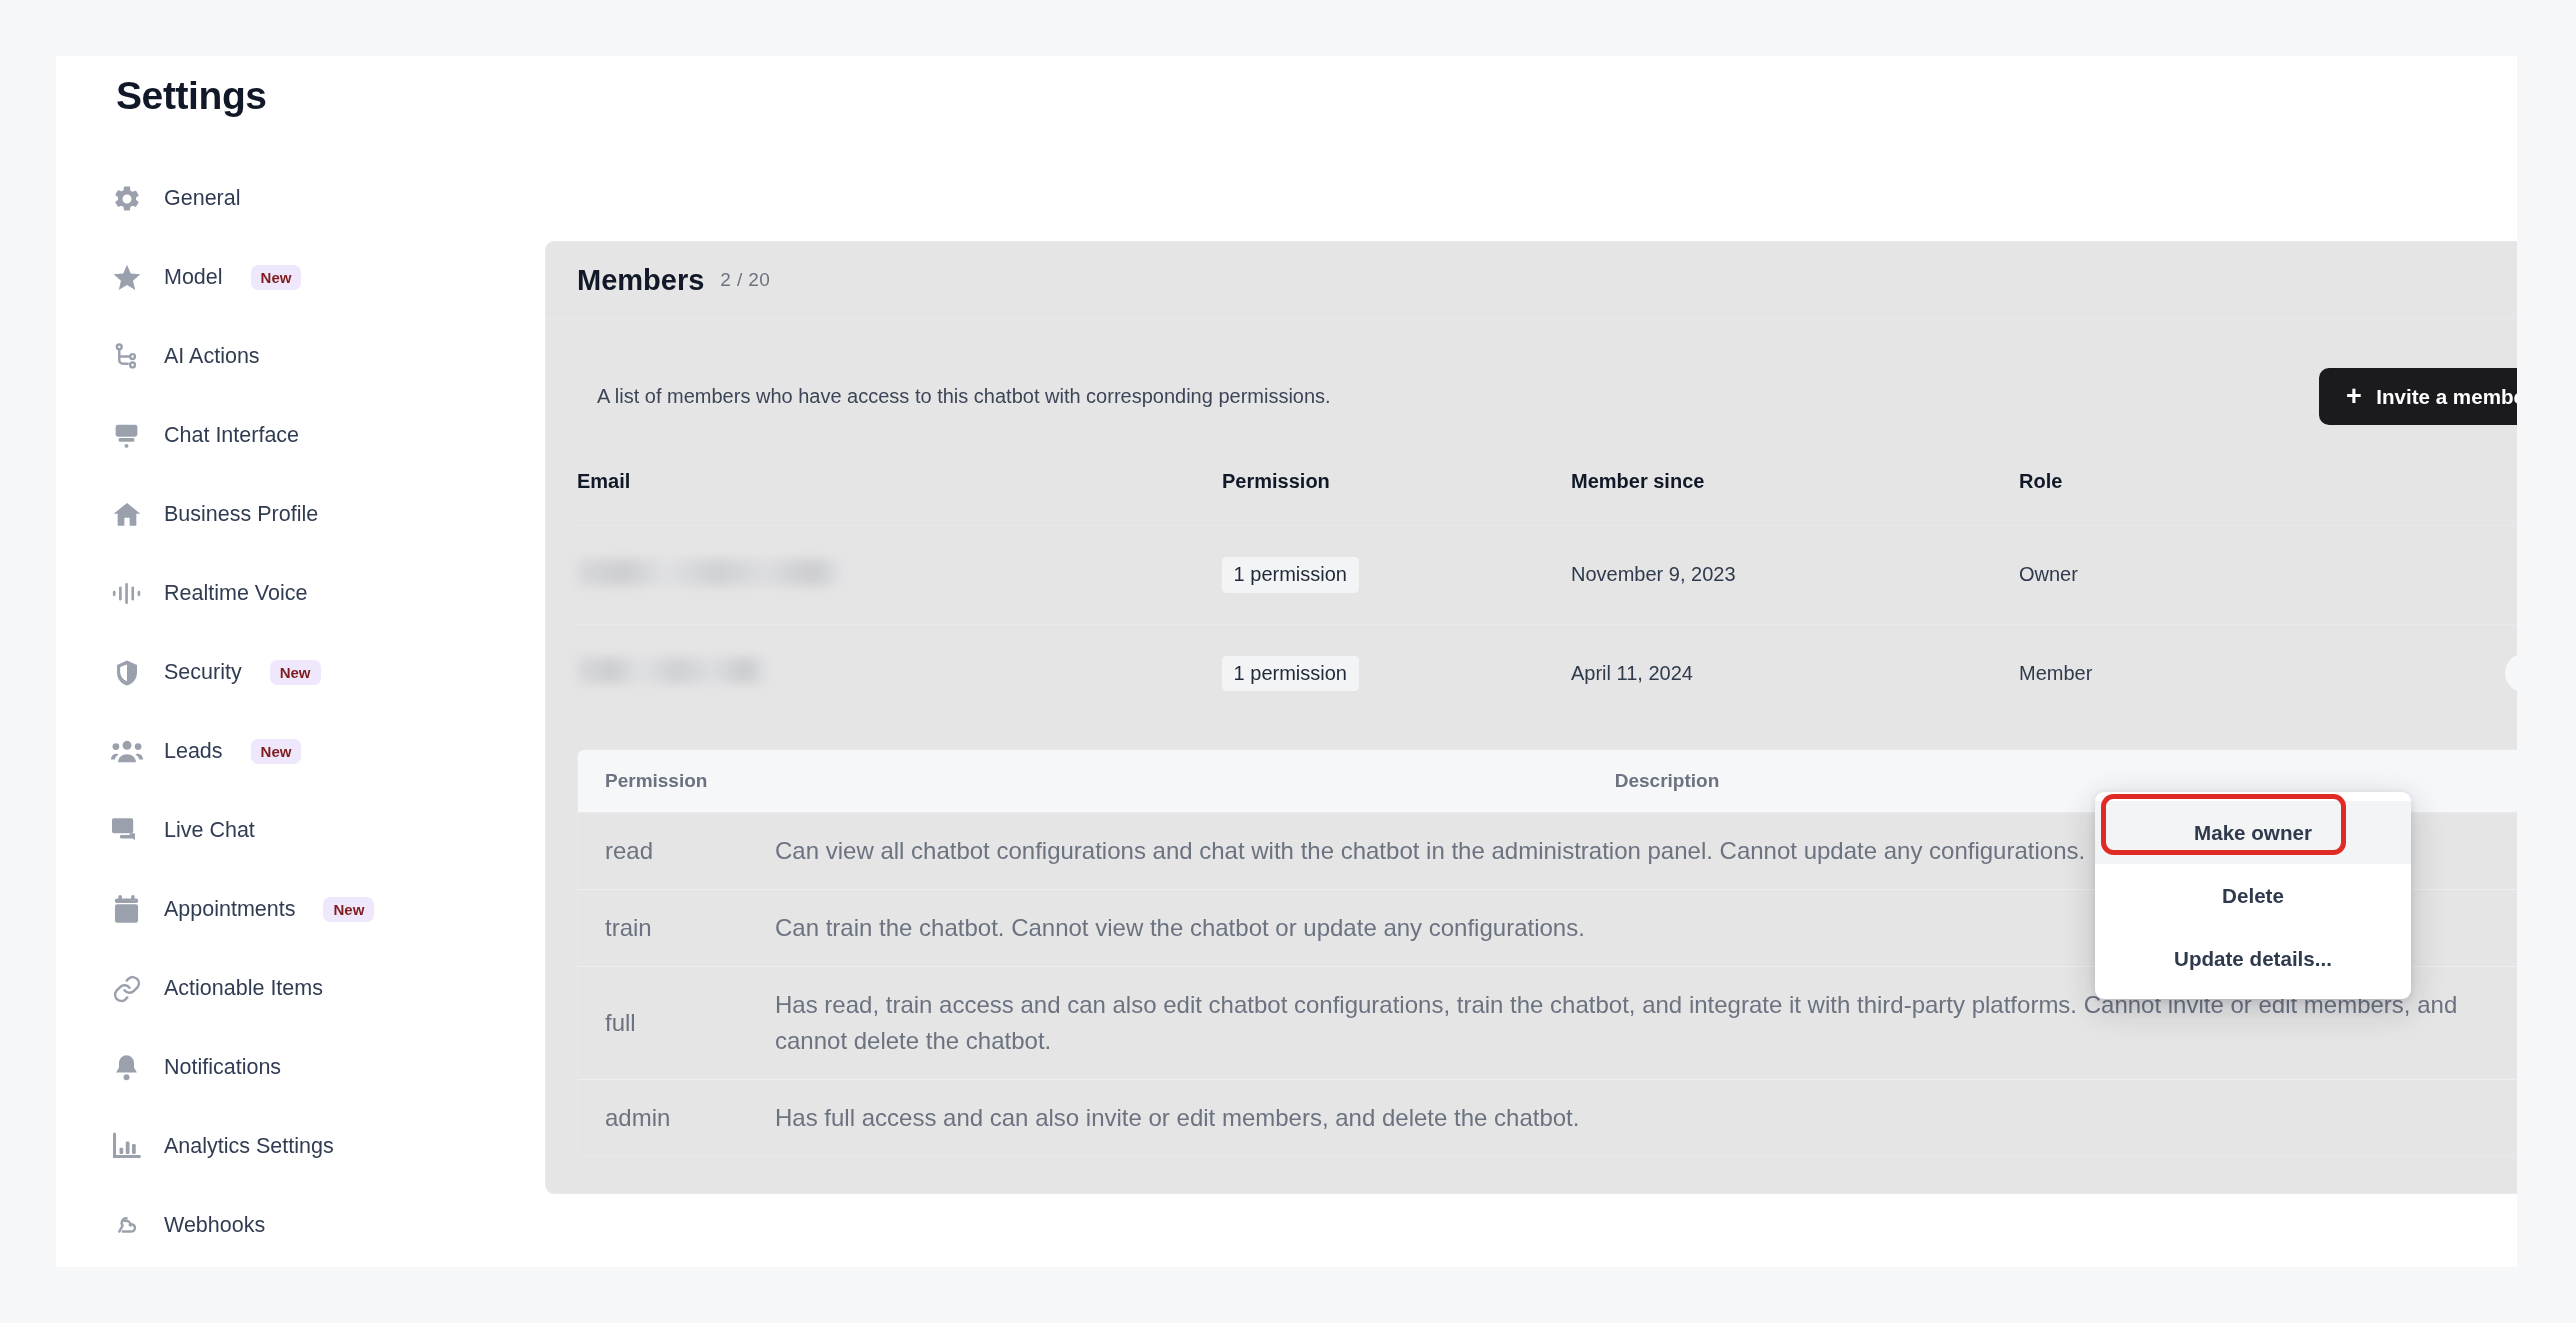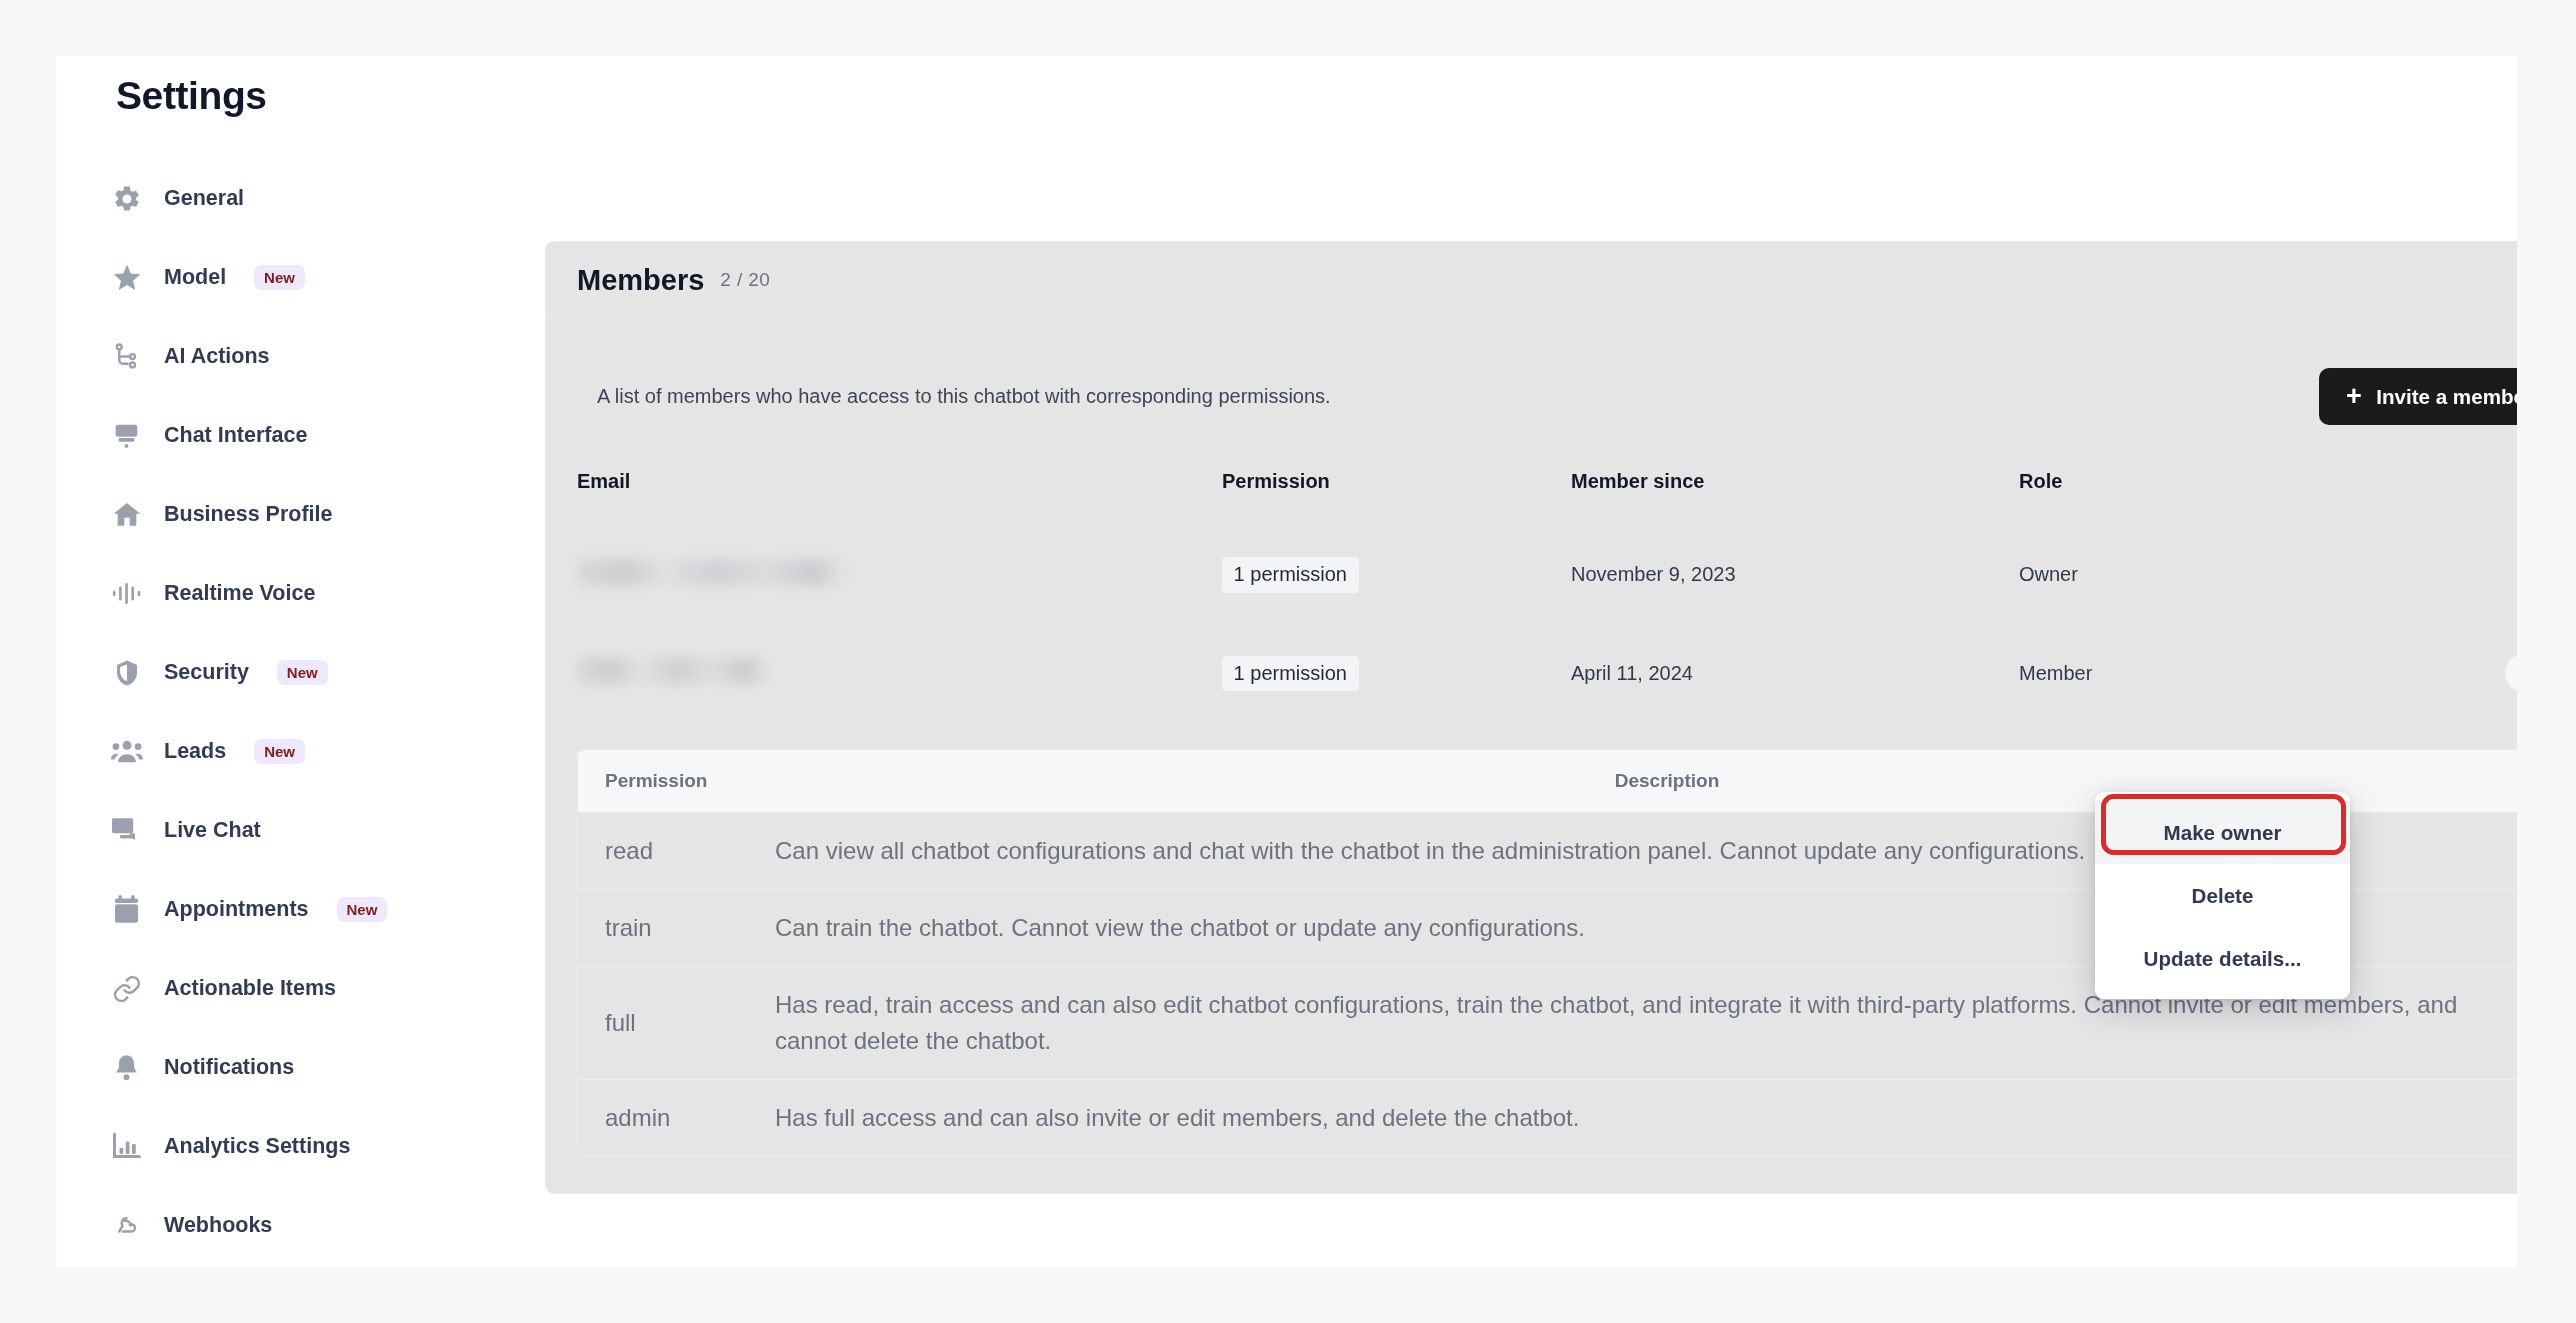--- a/index.html
+++ b/index.html
@@ -45,21 +45,21 @@
   .nav-icon {
     width: 39px; height: 39px;
     flex: 0 0 39px;
     display: flex; align-items: center; justify-content: center;
     color: #9aa1ad;
     margin-right: 18px;
   }
   .nav-icon svg { display: block; }
   .nav-label {
     font-size: 21.5px;
-    font-weight: bold;
+    font-weight: normal;
     color: #313c52;
     white-space: nowrap;
   }
   .badge-new {
     margin-left: 28px;
     background: #efe8fd;
     color: #7f1d1d;
     font-size: 15px;
     font-weight: bold;
     border-radius: 7.2px;
@@ -218,21 +218,21 @@
     vertical-align: middle;
   }
   table.perms tbody tr:last-child td { border-bottom: none; }
   .pc-name { padding-left: 27px !important; }
   .pc-desc { padding-right: 27px !important; line-height: 1.5; }
 
   
   .dropdown {
     position: absolute;
     left: 2039px; top: 736px;
-    width: 255px;
+    width: 316px;
     background: #ffffff;
     border-radius: 9px;
     box-shadow: 0 9px 34px rgba(18,24,40,.20), 0 1.8px 7.2px rgba(18,24,40,.10);
     padding: 9px 0;
     z-index: 40;
   }
   .dd-item {
     height: 63px;
     display: flex;
     align-items: center;

